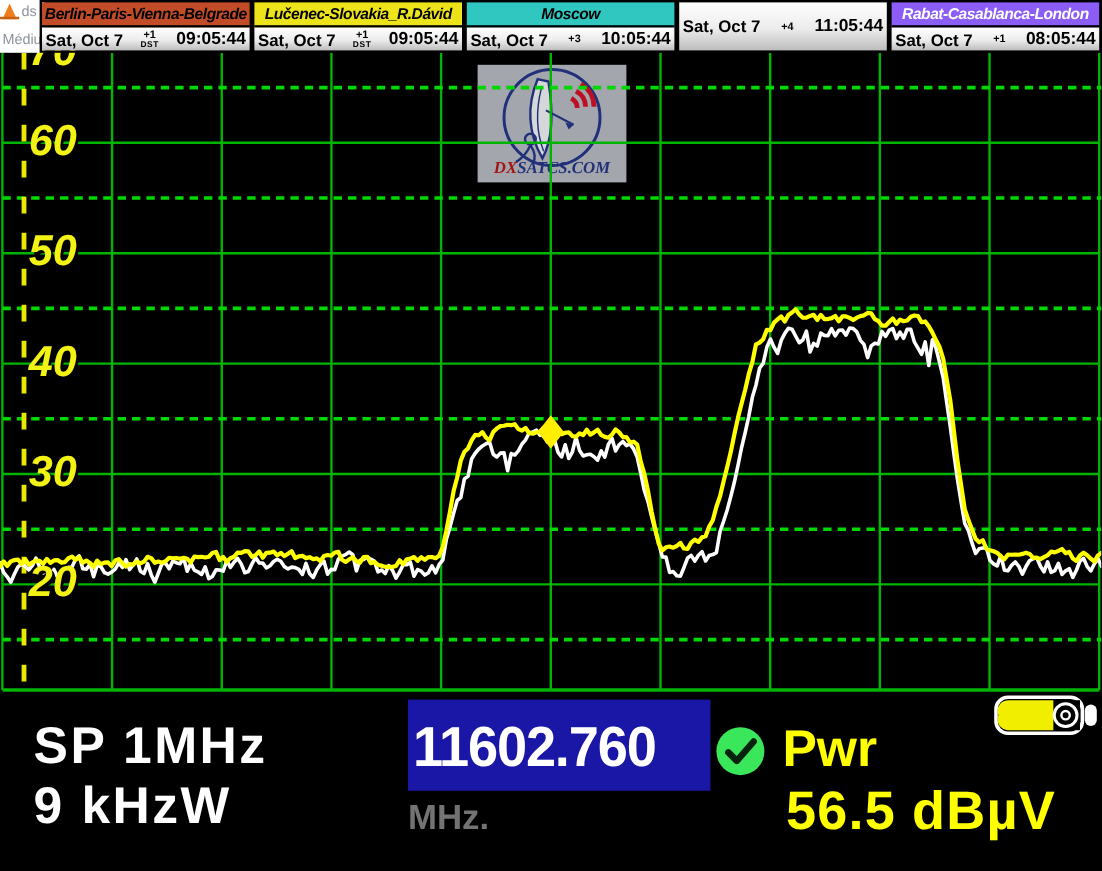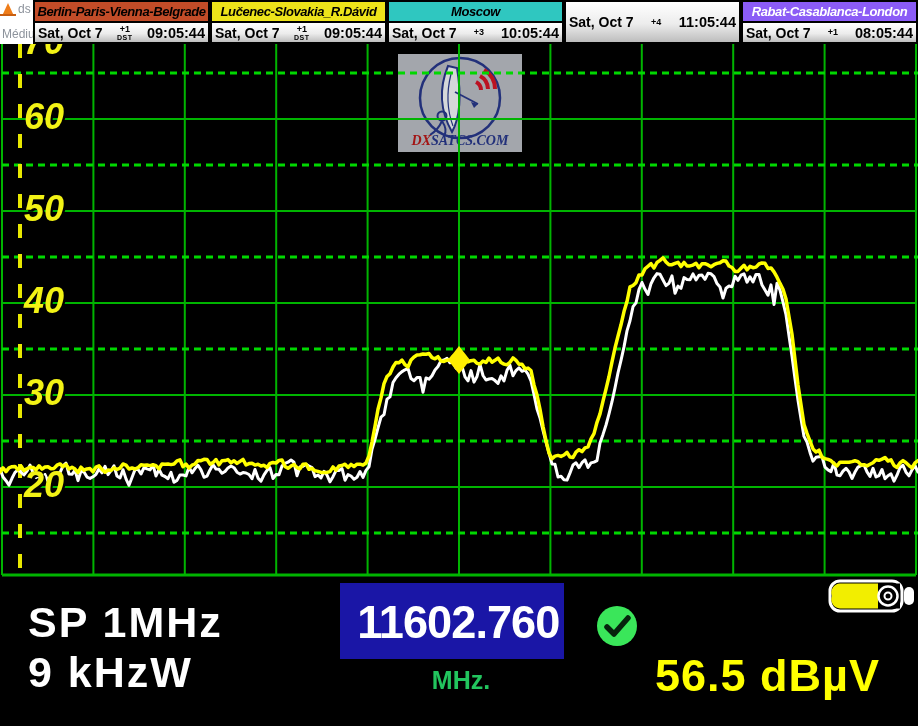--- a/index.html
+++ b/index.html
@@ -39,25 +39,25 @@
   #logo-text .rest{color:#22307a;}
   #grid-svg,#trace-svg{position:absolute;left:0;top:0;z-index:2;}
   #trace-svg{z-index:3;}
   .ylabel{position:absolute;left:24px;color:#f2f215;font-size:36px;font-weight:bold;z-index:4;
           line-height:1;text-shadow:2px 2px 0 #000;}
 
   
   #bottombar{position:absolute;left:0;top:578px;width:918px;height:148px;background:#000;color:#fff;}
   #span-label{position:absolute;left:28px;top:20px;font-size:43px;font-weight:bold;letter-spacing:2px;}
   #rbw-label{position:absolute;left:28px;top:70px;font-size:43px;font-weight:bold;letter-spacing:2px;}
-  #freq-box{position:absolute;left:340px;top:5px;width:224px;height:76px;background:#1a16a6;
-            display:flex;align-items:center;justify-content:flex-end;}
+  #freq-box{position:absolute;left:340px;top:5px;width:252px;height:76px;background:#1a16a6;
+            display:flex;align-items:center;justify-content:flex-start;}
   #freq-box span{color:#fff;font-size:47px;font-weight:bold;letter-spacing:-1px;transform:scaleX(0.96);}
-  #freq-unit{position:absolute;left:340px;top:88px;width:242px;text-align:center;
-             font-size:25px;font-weight:bold;color:#22c55e;}
+  #freq-unit{position:absolute;left:340px;top:88px;width:242px;
+             font-size:29px;font-weight:bold;color:#737373;}
   #check-icon{position:absolute;left:595px;top:26px;width:44px;height:44px;}
   #pwr-label{position:absolute;left:652px;top:22px;font-size:43px;font-weight:bold;color:#ffff00;}
   #power-value{position:absolute;left:612px;top:72px;font-size:45px;font-weight:bold;color:#ffff00;letter-spacing:1px;margin-left:43px;}
   #battery-icon{position:absolute;left:828px;top:0px;width:90px;height:36px;}
 </style>
 </head>
 <body>
 
 <div id="screen">
 
@@ -191,20 +191,21 @@
     <div id="span-label">SP 1MHz</div>
     <div id="rbw-label">9 kHzW</div>
     <div id="freq-box">
       <span>11602.760</span>
     </div>
     <div id="freq-unit">MHz.</div>
     <svg id="check-icon" viewBox="0 0 44 44">
       <circle cx="22" cy="22" r="20" fill="#3ae65a"></circle>
       <path d="M12 23 l7 7 l14 -16" fill="none" stroke="#06230d" stroke-width="5.5" stroke-linecap="round" stroke-linejoin="round"></path>
     </svg>
+    <div id="pwr-label">Pwr</div>
     <div id="power-value">56.5 dBµV</div>
     <svg id="battery-icon" viewBox="0 0 90 36">
       <rect x="2" y="3" width="72" height="30" rx="10" fill="#000" stroke="#fff" stroke-width="3"></rect>
       <path d="M12 5.5 h38 v25 h-38 a9 9 0 0 1 -8 -12.5 a9 9 0 0 1 8 -12.5 Z" fill="#f2ee00"></path>
       <rect x="50" y="5.5" width="22" height="25" fill="#000"></rect>
       <circle cx="60" cy="18" r="9.5" fill="none" stroke="#fff" stroke-width="2.5"></circle>
       <circle cx="60" cy="18" r="3.5" fill="none" stroke="#fff" stroke-width="2"></circle>
       <rect x="76" y="9" width="10" height="18" rx="5" fill="#fff"></rect>
     </svg>
   </div>

